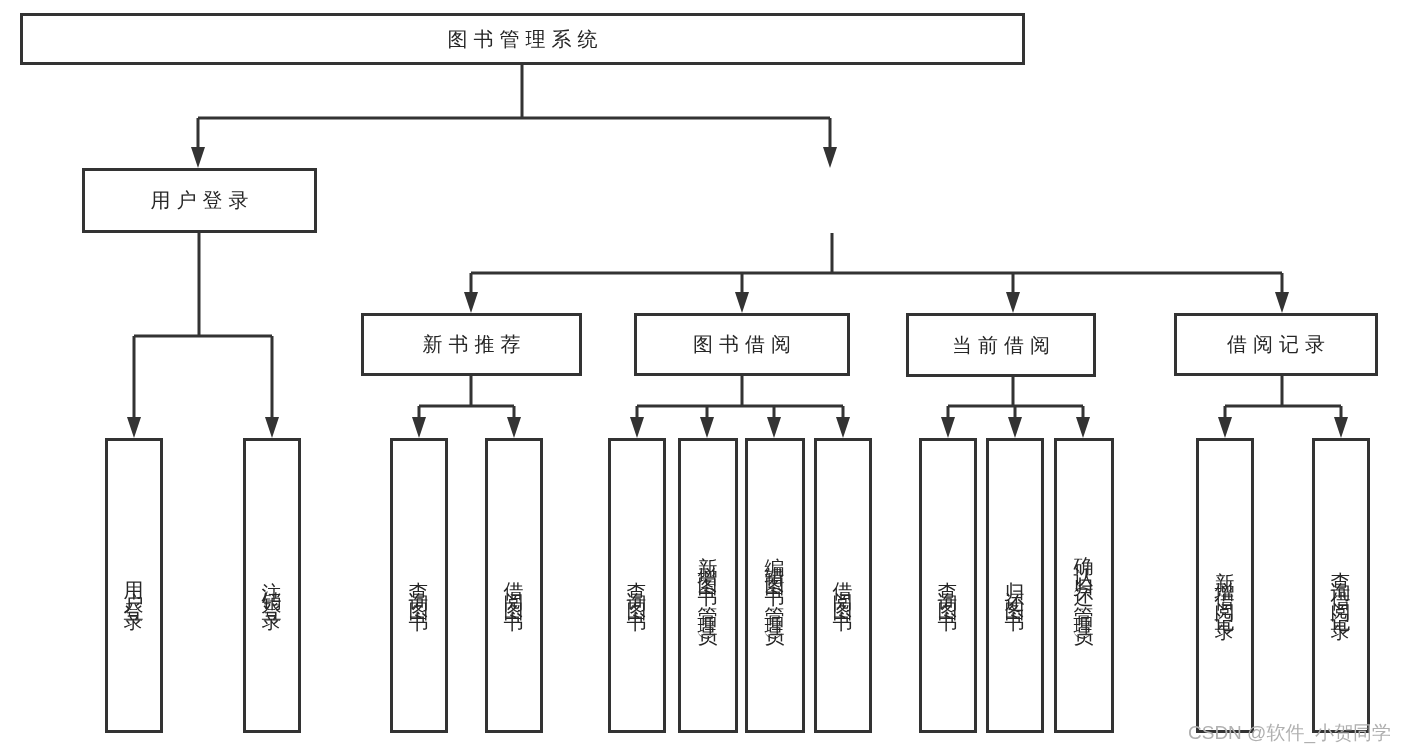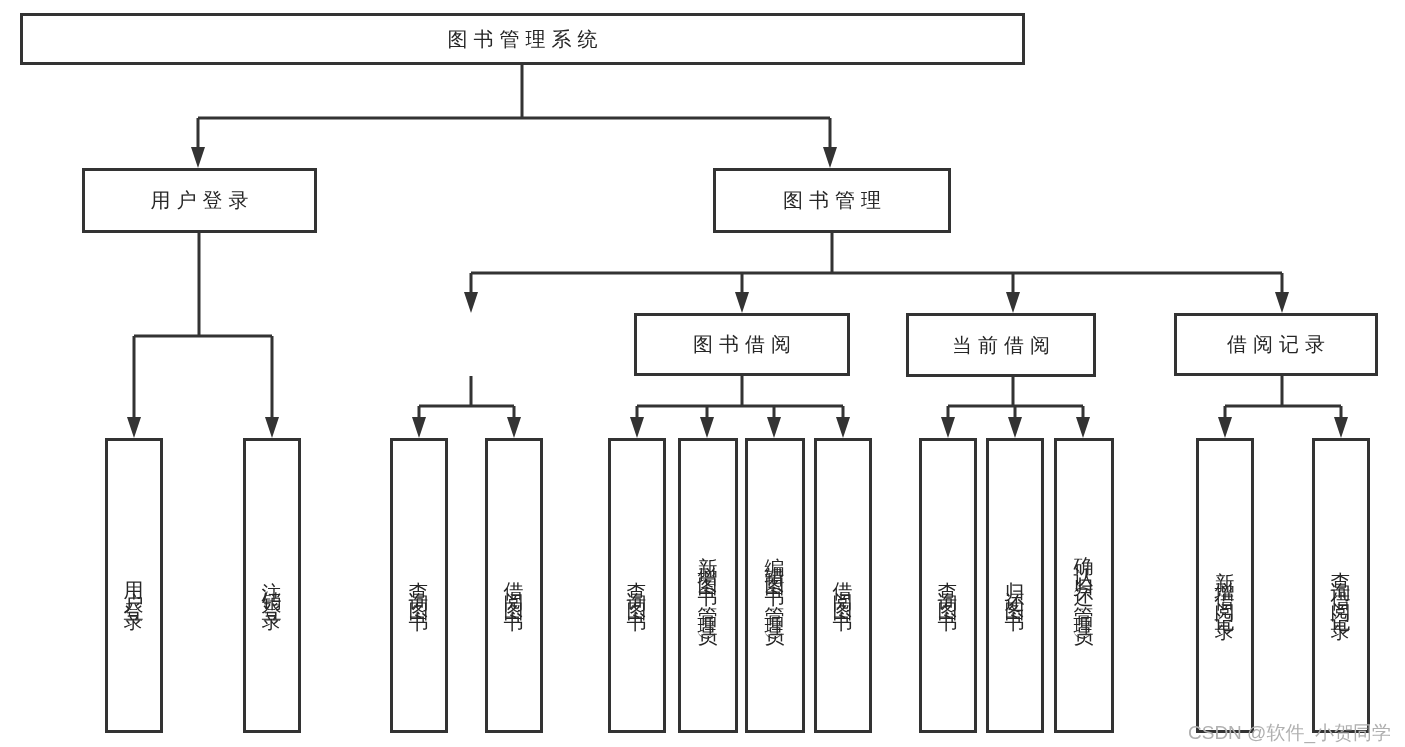--- a/index.html
+++ b/index.html
@@ -117,24 +117,24 @@
     <polygon points="1334,417 1348,417 1341,438"></polygon>
   </svg>
 
   <div class="node" style="left:20px; top:13px; width:1005px; height:52px;align-items:center;">
     <span class="h-label">图书管理系统</span>
   </div>
 
   <div class="node" style="left:82px; top:168px; width:235px; height:65px;">
     <span class="h-label">用户登录</span>
   </div>
-  <div class="node" style="left:713px; top:168px; width:238px; height:65px;">
-    <span class="h-label">图书管理</span>
+
+  <div class="node" style="left:361px; top:313px; width:221px; height:63px;">
+    <span class="h-label">新书推荐</span>
   </div>
-
   <div class="node" style="left:634px; top:313px; width:216px; height:63px;">
     <span class="h-label">图书借阅</span>
   </div>
   <div class="node" style="left:906px; top:313px; width:190px; height:64px;">
     <span class="h-label">当前借阅</span>
   </div>
   <div class="node" style="left:1174px; top:313px; width:204px; height:63px;">
     <span class="h-label">借阅记录</span>
   </div>
 

